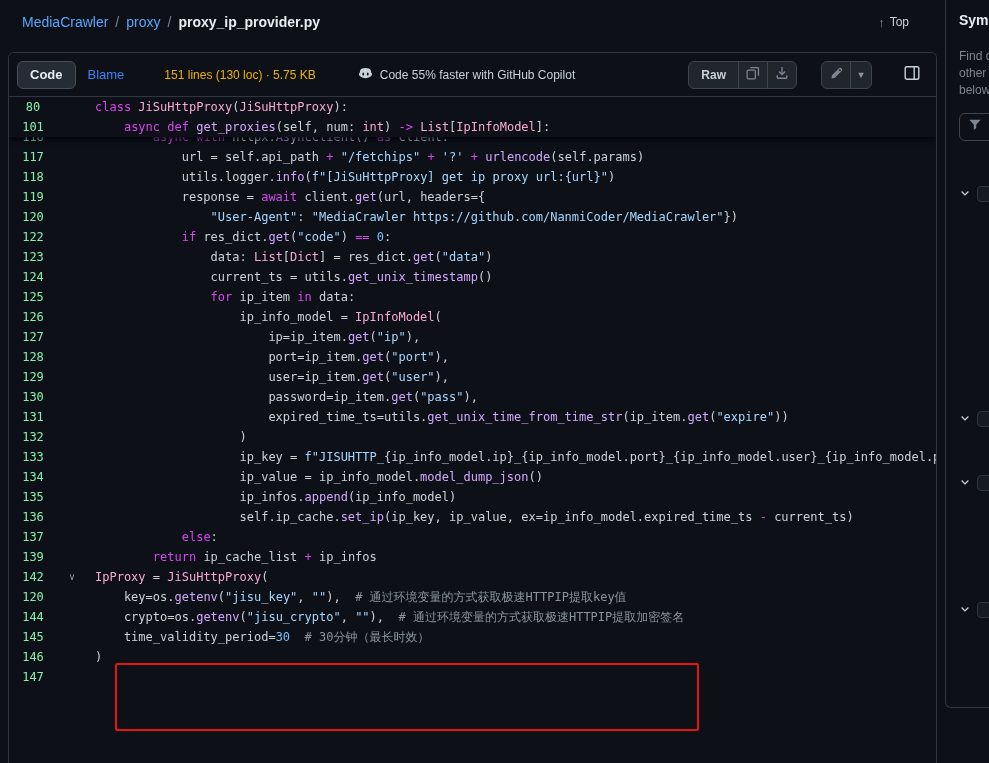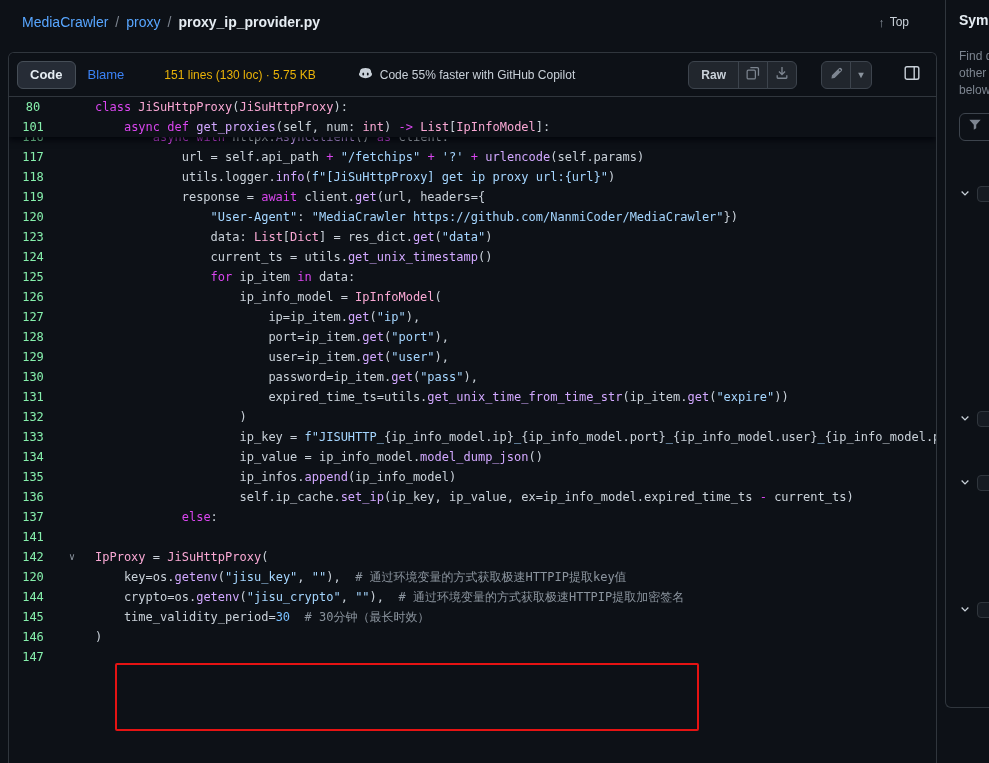--- a/index.html
+++ b/index.html
@@ -169,20 +169,24 @@
         </div>
         <div class="crow">
           <span class="ln">119</span>
           <span class="lc"><span class="tk-d">            response = </span><span class="tk-k">await</span><span class="tk-d"> client.</span><span class="tk-f">get</span><span class="tk-d">(url, headers={</span></span>
         </div>
         <div class="crow">
           <span class="ln">120</span>
           <span class="lc"><span class="tk-d">                </span><span class="tk-s">"User-Agent"</span><span class="tk-d">: </span><span class="tk-s">"MediaCrawler https://github.com/NanmiCoder/MediaCrawler"</span><span class="tk-d">})</span></span>
         </div>
         <div class="crow">
+          <span class="ln">122</span>
+          <span class="lc"><span class="tk-d">            </span><span class="tk-k">if</span><span class="tk-d"> res_dict.</span><span class="tk-f">get</span><span class="tk-d">(</span><span class="tk-s">"code"</span><span class="tk-d">) </span><span class="tk-k">==</span><span class="tk-d"> </span><span class="tk-n">0</span><span class="tk-d">:</span></span>
+        </div>
+        <div class="crow">
           <span class="ln">123</span>
           <span class="lc"><span class="tk-d">                data: </span><span class="tk-v">List</span><span class="tk-d">[</span><span class="tk-v">Dict</span><span class="tk-d">] = res_dict.</span><span class="tk-f">get</span><span class="tk-d">(</span><span class="tk-s">"data"</span><span class="tk-d">)</span></span>
         </div>
         <div class="crow">
           <span class="ln">124</span>
           <span class="lc"><span class="tk-d">                current_ts = utils.</span><span class="tk-f">get_unix_timestamp</span><span class="tk-d">()</span></span>
         </div>
         <div class="crow">
           <span class="ln">125</span>
           <span class="lc"><span class="tk-d">                </span><span class="tk-k">for</span><span class="tk-d"> ip_item </span><span class="tk-k">in</span><span class="tk-d"> data:</span></span>
@@ -229,22 +233,22 @@
         </div>
         <div class="crow">
           <span class="ln">136</span>
           <span class="lc"><span class="tk-d">                    self.ip_cache.</span><span class="tk-f">set_ip</span><span class="tk-d">(ip_key, ip_value, ex=ip_info_model.expired_time_ts </span><span class="tk-k">-</span><span class="tk-d"> current_ts)</span></span>
         </div>
         <div class="crow">
           <span class="ln">137</span>
           <span class="lc"><span class="tk-d">            </span><span class="tk-k">else</span><span class="tk-d">:</span></span>
         </div>
         <div class="crow">
-          <span class="ln">141</span>
-          <span class="lc"></span>
+          <span class="ln">139</span>
+          <span class="lc"><span class="tk-d">        </span><span class="tk-k">return</span><span class="tk-d"> ip_cache_list </span><span class="tk-k">+</span><span class="tk-d"> ip_infos</span></span>
         </div>
         <div class="crow">
           <span class="ln">142</span>
           <span class="lc"><span class="chev">∨</span><span class="tk-v">IpProxy</span><span class="tk-d"> = </span><span class="tk-v">JiSuHttpProxy</span><span class="tk-d">(</span></span>
         </div>
         <div class="crow">
           <span class="ln">120</span>
           <span class="lc"><span class="tk-d">    key=os.</span><span class="tk-f">getenv</span><span class="tk-d">(</span><span class="tk-s">"jisu_key"</span><span class="tk-d">, </span><span class="tk-s">""</span><span class="tk-d">),  </span><span class="tk-c"># 通过环境变量的方式获取极速HTTPIP提取key值</span></span>
         </div>
         <div class="crow">

